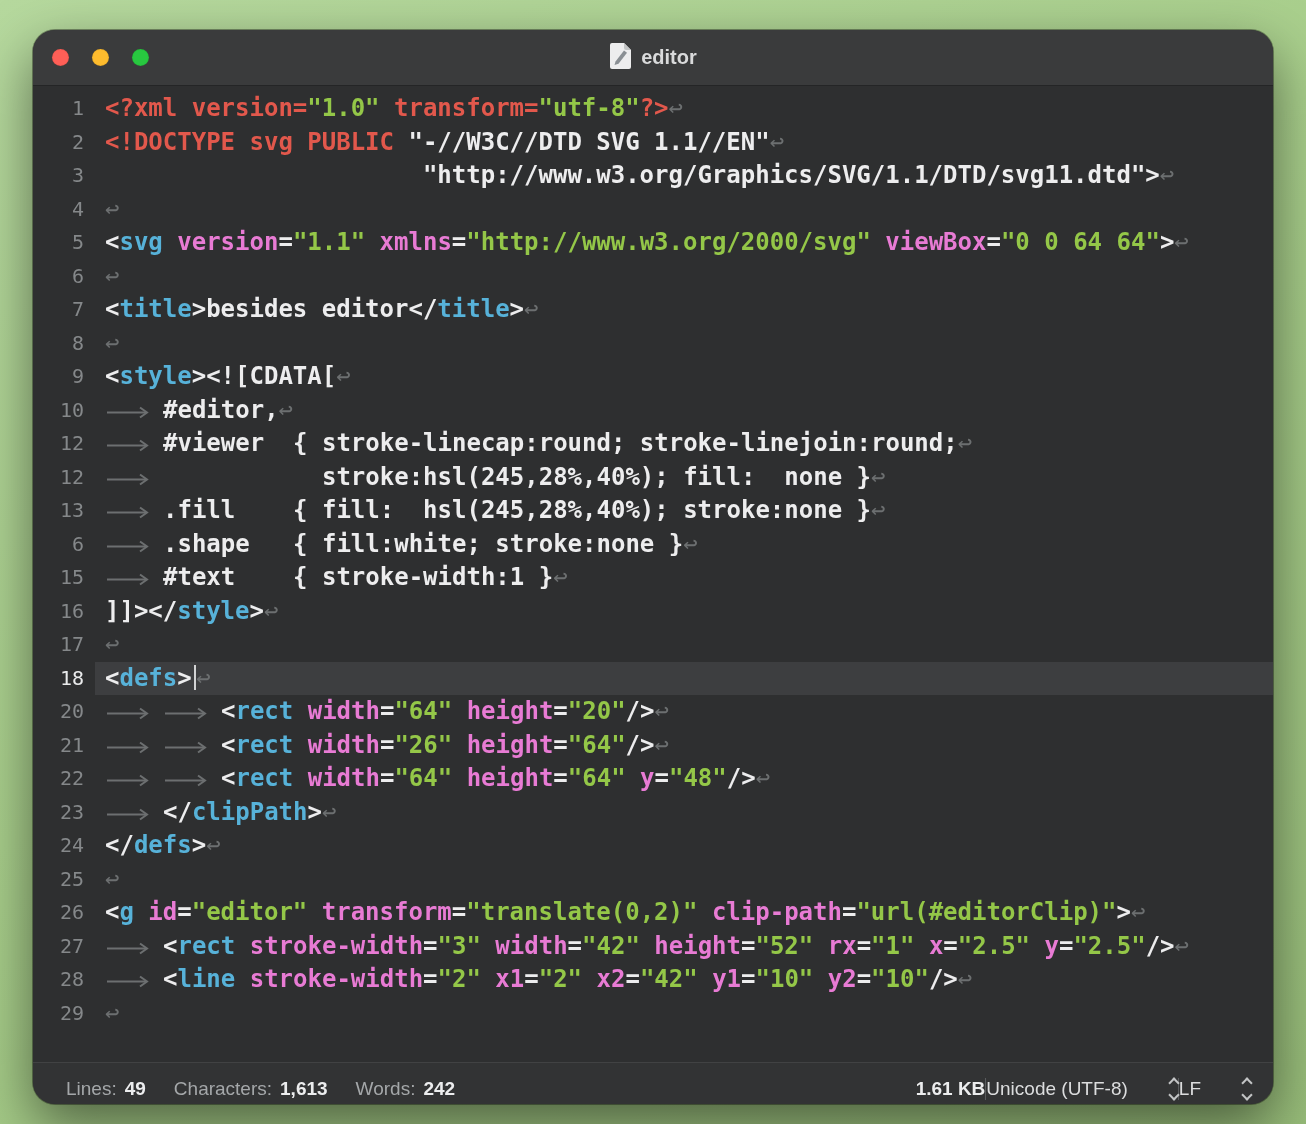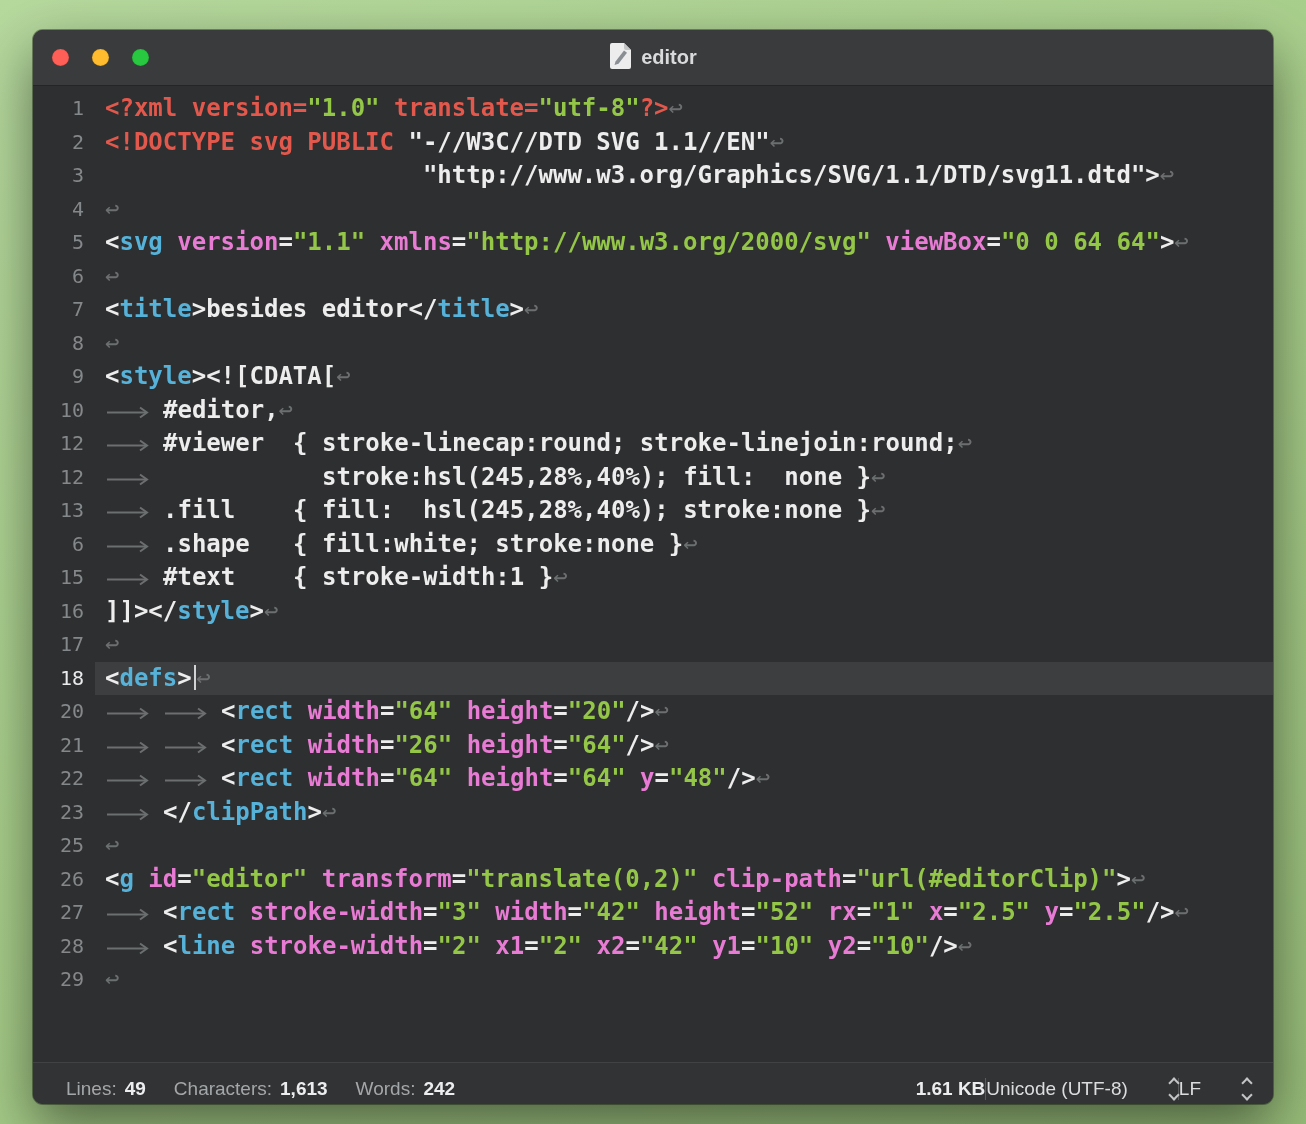--- a/index.html
+++ b/index.html
@@ -1,20 +1,20 @@
 <!DOCTYPE html>
 <html style="--background: #2E2F30; --current-line-bg: #3D3E40; --keyword: #E2584C; --tag: #57B2D9; --attribute: #E87BD4; --value: #94C748; --plain: #EDEDEE; --invisible: #6C6F70; --line-number: #85888A; --line-number-current: #EAEBEC; --caret: #D2D3D4;"><head>
 <meta charset="utf-8">
 <style>
   *{margin:0;padding:0;box-sizing:border-box}
   html,body{width:1306px;height:1124px;overflow:hidden}
   body{background:linear-gradient(150deg,#b6d99e 0%,#a8ce8b 45%,#97bc79 100%);
        font-family:"Liberation Sans","DejaVu Sans",sans-serif}
 
-  .window{position:absolute;left:33px;top:30px;width:1240px;height:1074px;border-radius:10px;
+  .window{position:absolute;left:33px;top:30px;width:1240px;height:1074px;border-radius:22px;
           background:var(--background,#2e2f30);
           box-shadow:0 22px 55px rgba(0,0,0,.5),0 0 0 1px rgba(0,0,0,.35);
           display:flex;flex-direction:column;overflow:hidden}
 
   .titlebar{flex:0 0 56px;height:56px;background:#3a3b3c;border-bottom:1px solid #242526;
             position:relative;display:flex;align-items:center;justify-content:center}
   .traffic{position:absolute;left:19px;top:0;height:100%;display:flex;align-items:center;gap:23px}
   .tl{width:17px;height:17px;border-radius:50%;box-shadow:inset 0 0 1px rgba(0,0,0,.35)}
   .title-group{display:flex;align-items:center;gap:9px}
   .title{font-size:20px;font-weight:bold;color:#d9dadb}
@@ -74,21 +74,21 @@
             <path d="M6.5 19.5 L15 8.5 l3 2.2 -8.5 11 -4 1.3 z" fill="#8a8f94"></path>
           </svg>
         </span>
         <span class="title">editor</span>
       </div>
     </div>
 
     <div class="code" id="code-lines">
         <div class="line">
           <span class="num">1</span>
-          <span class="content"><span class="tk-k">&lt;?xml version=</span><span class="tk-v">"1.0"</span><span class="tk-k"> translate=</span><span class="tk-v">"utf-8"</span><span class="tk-k">?&gt;</span><span class="tk-ret">↩</span></span>
+          <span class="content"><span class="tk-k">&lt;?xml version=</span><span class="tk-v">"1.0"</span><span class="tk-k"> transform=</span><span class="tk-v">"utf-8"</span><span class="tk-k">?&gt;</span><span class="tk-ret">↩</span></span>
         </div>
         <div class="line">
           <span class="num">2</span>
           <span class="content"><span class="tk-k">&lt;!DOCTYPE svg PUBLIC </span><span class="tk-p">"-//W3C//DTD SVG 1.1//EN"</span><span class="tk-ret">↩</span></span>
         </div>
         <div class="line">
           <span class="num">3</span>
           <span class="content"><span class="tk-p">                      "http://www.w3.org/Graphics/SVG/1.1/DTD/svg11.dtd"&gt;</span><span class="tk-ret">↩</span></span>
         </div>
         <div class="line">
@@ -198,20 +198,24 @@
                 <line x1="2" y1="6.5" x2="41" y2="6.5" stroke="#6C6F70" stroke-width="2"></line>
                 <polyline points="35,1.5 42,6.5 35,11.5" fill="none" stroke="#6C6F70" stroke-width="2"></polyline>
               </svg></span><span class="tk-p">&lt;</span><span class="tk-t">rect</span><span class="tk-p"> </span><span class="tk-a">width</span><span class="tk-p">=</span><span class="tk-v">"64"</span><span class="tk-p"> </span><span class="tk-a">height</span><span class="tk-p">=</span><span class="tk-v">"64"</span><span class="tk-p"> </span><span class="tk-a">y</span><span class="tk-p">=</span><span class="tk-v">"48"</span><span class="tk-p">/&gt;</span><span class="tk-ret">↩</span></span>
         </div>
         <div class="line">
           <span class="num">23</span>
           <span class="content"><span class="tab"><svg width="46" height="13" viewBox="0 0 46 13" aria-hidden="true">
                 <line x1="2" y1="6.5" x2="41" y2="6.5" stroke="#6C6F70" stroke-width="2"></line>
                 <polyline points="35,1.5 42,6.5 35,11.5" fill="none" stroke="#6C6F70" stroke-width="2"></polyline>
               </svg></span><span class="tk-p">&lt;/</span><span class="tk-t">clipPath</span><span class="tk-p">&gt;</span><span class="tk-ret">↩</span></span>
+        </div>
+        <div class="line">
+          <span class="num">24</span>
+          <span class="content"><span class="tk-p">&lt;/</span><span class="tk-t">defs</span><span class="tk-p">&gt;</span><span class="tk-ret">↩</span></span>
         </div>
         <div class="line">
           <span class="num">25</span>
           <span class="content"><span class="tk-ret">↩</span></span>
         </div>
         <div class="line">
           <span class="num">26</span>
           <span class="content"><span class="tk-p">&lt;</span><span class="tk-t">g</span><span class="tk-p"> </span><span class="tk-a">id</span><span class="tk-p">=</span><span class="tk-v">"editor"</span><span class="tk-p"> </span><span class="tk-a">transform</span><span class="tk-p">=</span><span class="tk-v">"translate(0,2)"</span><span class="tk-p"> </span><span class="tk-a">clip-path</span><span class="tk-p">=</span><span class="tk-v">"url(#editorClip)"</span><span class="tk-p">&gt;</span><span class="tk-ret">↩</span></span>
         </div>
         <div class="line">

